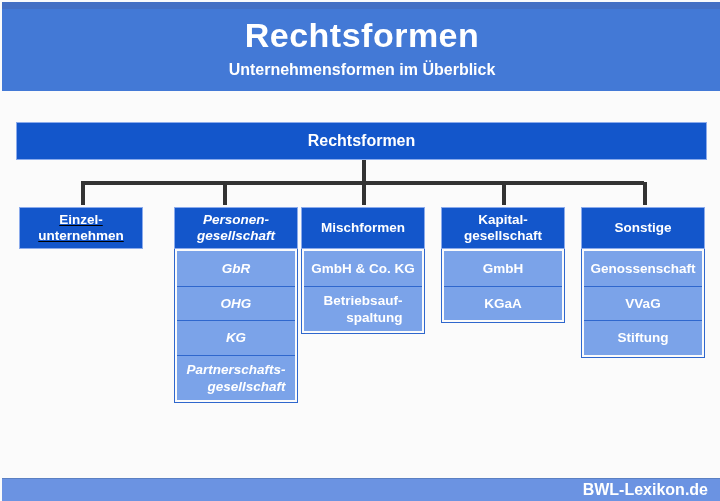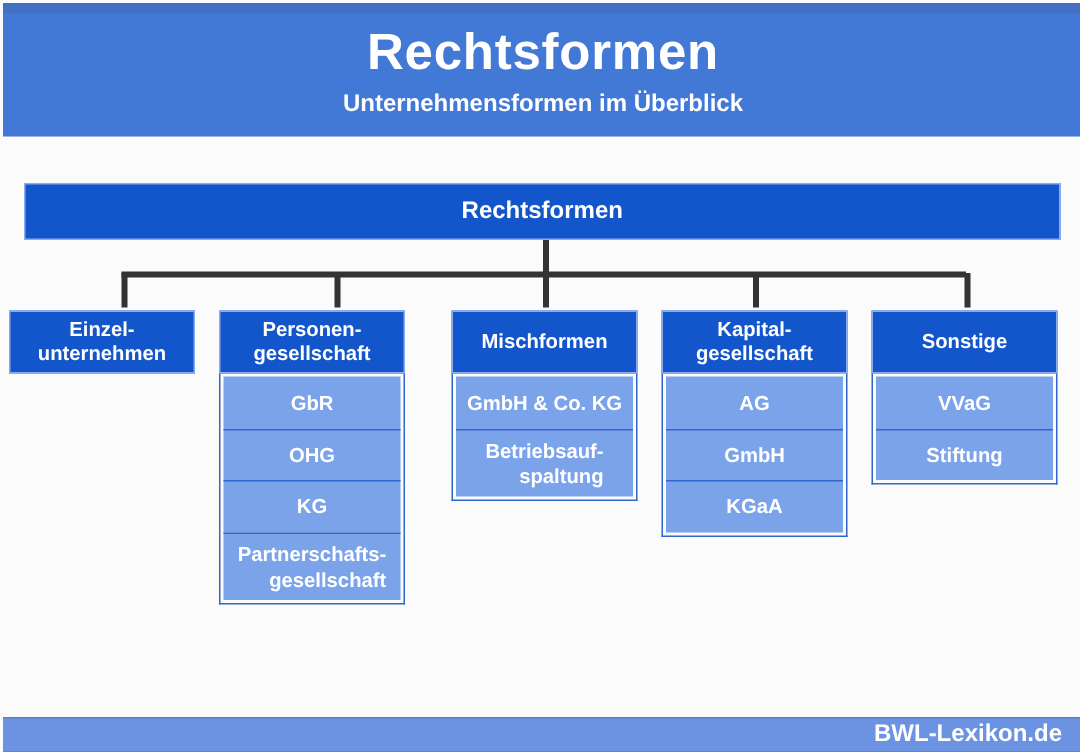--- a/index.html
+++ b/index.html
@@ -37,22 +37,22 @@
     color: #fff; font-size: 16px; font-weight: bold;
   }
 
   
   .line { position: absolute; background: #333; }
   .line.v { width: 1.5px; }
   .line.h { height: 1.5px; }
 
   
   .col { position: absolute; top: 203px; width: 128px; }
-  .col-0 { left: 2px; }
-  .col-1 { left: 142px; }
+  .col-0 { left: 15px; text-decoration: underline; }
+  .col-1 { left: 170px; font-style: italic; }
   .col-2 { left: 297px; }
   .col-3 { left: 437px; }
   .col-4 { left: 577px; }
 
   .cat-box {
     width: 100%; height: 42px;
     background: #1356cb;
     border: 1px solid #8babec;
     display: flex; align-items: center; justify-content: center;
     color: #fff; font-size: 13.5px; font-weight: bold;
@@ -128,29 +128,29 @@
     <div class="node-child">GmbH &amp; Co. KG</div>
     <div class="node-child">Betriebsauf-
 spaltung</div>
   </div>
 </div>
 
 <div class="col col-3">
   <div class="cat-box">Kapital-
 gesellschaft</div>
   <div class="child-stack">
-    <div class="node-child">AG</div>
     <div class="node-child">GmbH</div>
     <div class="node-child">KGaA</div>
   </div>
 </div>
 
 <div class="col col-4">
   <div class="cat-box">Sonstige</div>
   <div class="child-stack">
+    <div class="node-child">Genossenschaft</div>
     <div class="node-child">VVaG</div>
     <div class="node-child">Stiftung</div>
   </div>
 </div>
 
 <div class="footer">
   <span>BWL-Lexikon.de</span>
 </div>
 
 </body></html>

